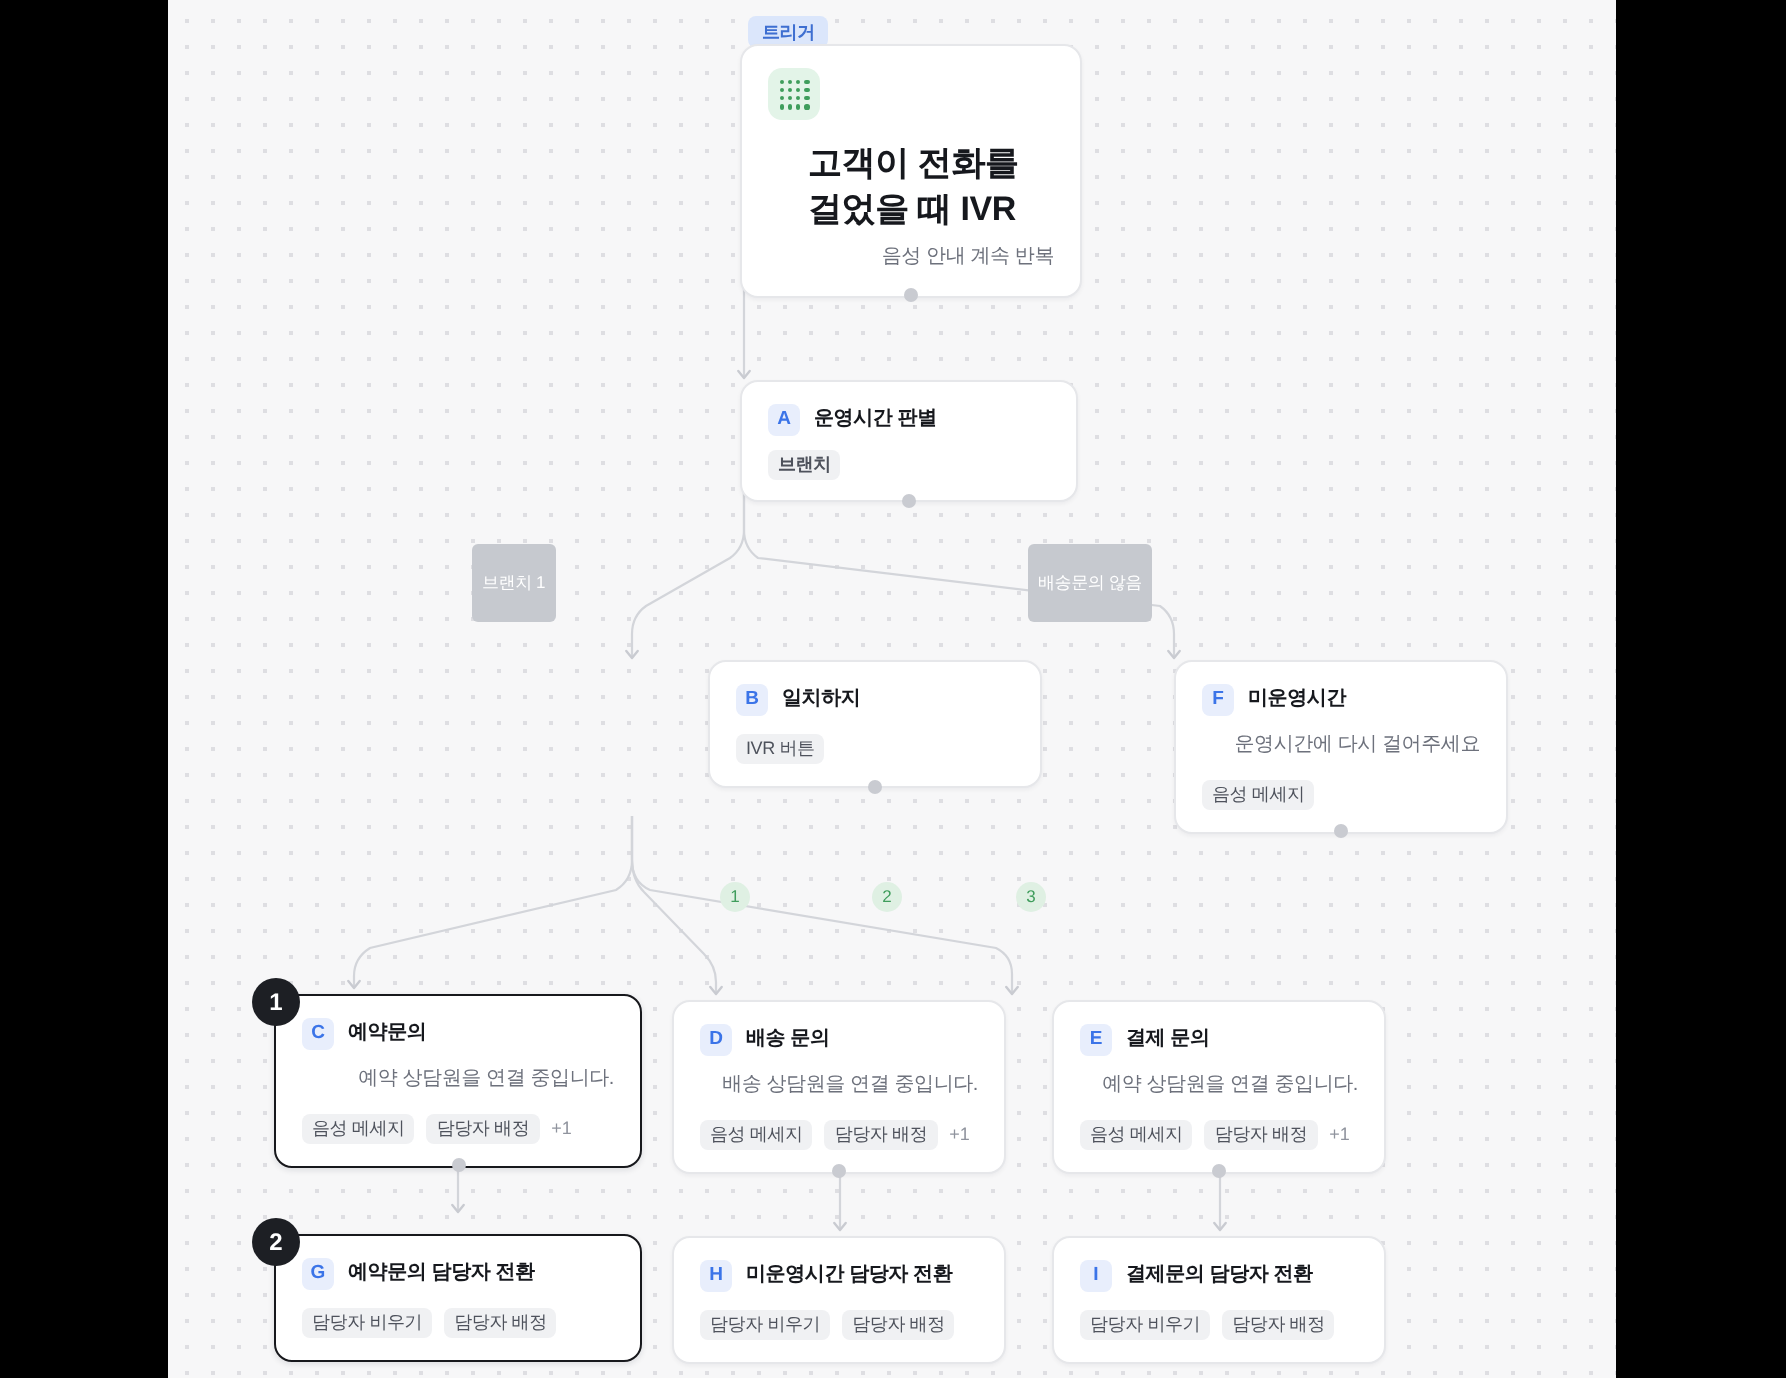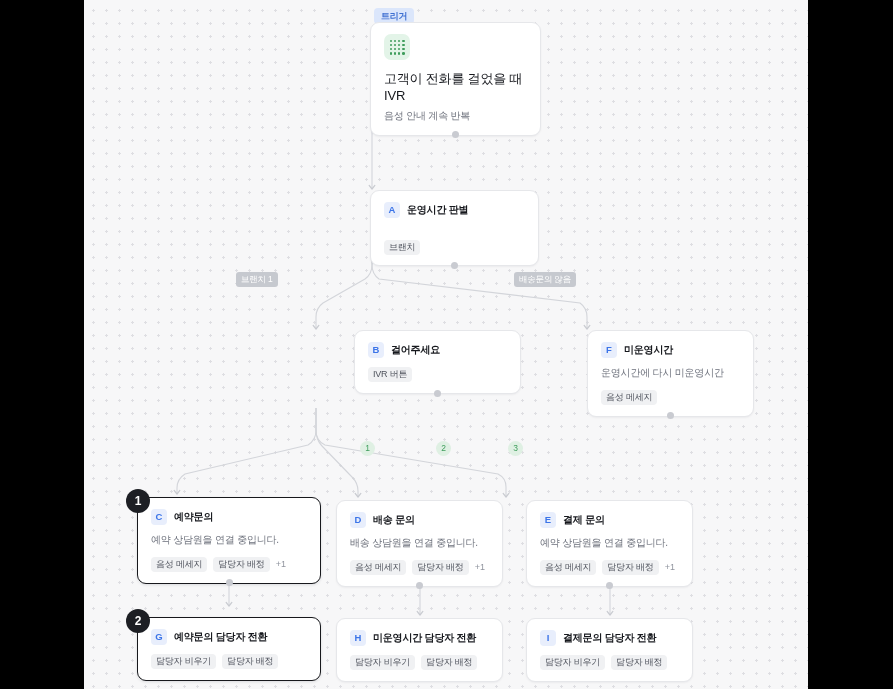--- a/index.html
+++ b/index.html
@@ -76,20 +76,21 @@
     color: #16181d;
     letter-spacing: -0.2px;
     line-height: 1.2;
   }
   .node-desc {
     margin-top: 8px;
     font-size: 10px;
     color: #6d717c;
     line-height: 1.45;
     letter-spacing: -0.2px;
+    text-align: right;
   }
   .tag-row {
     margin-top: 9px;
     display: flex;
     align-items: center;
     gap: 6px;
     flex-wrap: wrap;
   }
   .tag {
     background: #f0f1f3;
@@ -118,24 +119,25 @@
     padding: 5.5px;
     box-sizing: border-box;
   }
   .trigger-icon i {
     display: block;
     background: #3f9d5c;
     border-radius: 50%;
   }
   .trigger-title {
     margin-top: 10px;
-    font-size: 13px;
-    font-weight: normal;
+    font-size: 17px;
+    font-weight: bold;
     color: #16181d;
     letter-spacing: -0.2px;
+    margin-left: 20px;
   }
 
   
   .group-label {
     position: absolute;
     background: #dbe6fb;
     color: #3e6fd1;
     font-size: 9px;
     font-weight: bold;
     border-radius: 4px;
@@ -172,21 +174,21 @@
     z-index: 5;
   }
 
   
   .edge-label {
     position: absolute;
     background: #c6c9cf;
     color: #ffffff;
     font-size: 8.5px;
     border-radius: 3px;
-    padding: 3px 5px;
+    padding: 15px 5px;
     line-height: 1;
     letter-spacing: -0.2px;
     white-space: nowrap;
     text-align: center;
   }
   .edge-num {
     position: absolute;
     width: 15px; height: 15px;
     border-radius: 50%;
     background: #dff0e3;
@@ -258,50 +260,50 @@
     </div>
     <span class="handle"></span>
   </div>
 
   <div class="node" style="left:286px; top:190px; width:169px;">
     <div class="node-inner" style="padding-bottom:10px;">
       <div class="node-head">
         <span class="badge-letter">A</span>
         <span class="node-title">운영시간 판별</span>
       </div>
-      <div class="tag-row" style="margin-top:22px;">
+      <div class="tag-row" style="margin-top:7px;font-weight:bold;">
         <span class="tag">브랜치</span>
       </div>
     </div>
     <span class="handle"></span>
   </div>
 
   <div class="edge-label" style="left:152px; top:272px;">브랜치 1</div>
   <div class="edge-label" style="left:430px; top:272px;">배송문의 않음</div>
 
   <div class="node" style="left:270px; top:330px; width:167px;">
     <div class="node-inner">
       <div class="node-head">
         <span class="badge-letter">B</span>
-        <span class="node-title">걸어주세요</span>
+        <span class="node-title">일치하지</span>
       </div>
       <div class="tag-row">
         <span class="tag">IVR 버튼</span>
       </div>
     </div>
     <span class="handle"></span>
   </div>
 
   <div class="node" style="left:503px; top:330px; width:167px;">
     <div class="node-inner">
       <div class="node-head">
         <span class="badge-letter">F</span>
         <span class="node-title">미운영시간</span>
       </div>
-      <div class="node-desc">운영시간에 다시 미운영시간</div>
+      <div class="node-desc">운영시간에 다시 걸어주세요</div>
       <div class="tag-row">
         <span class="tag">음성 메세지</span>
       </div>
     </div>
     <span class="handle"></span>
   </div>
 
   <div class="edge-num" style="left:276px; top:441px;">1</div>
   <div class="edge-num" style="left:352px; top:441px;">2</div>
   <div class="edge-num" style="left:424px; top:441px;">3</div>

